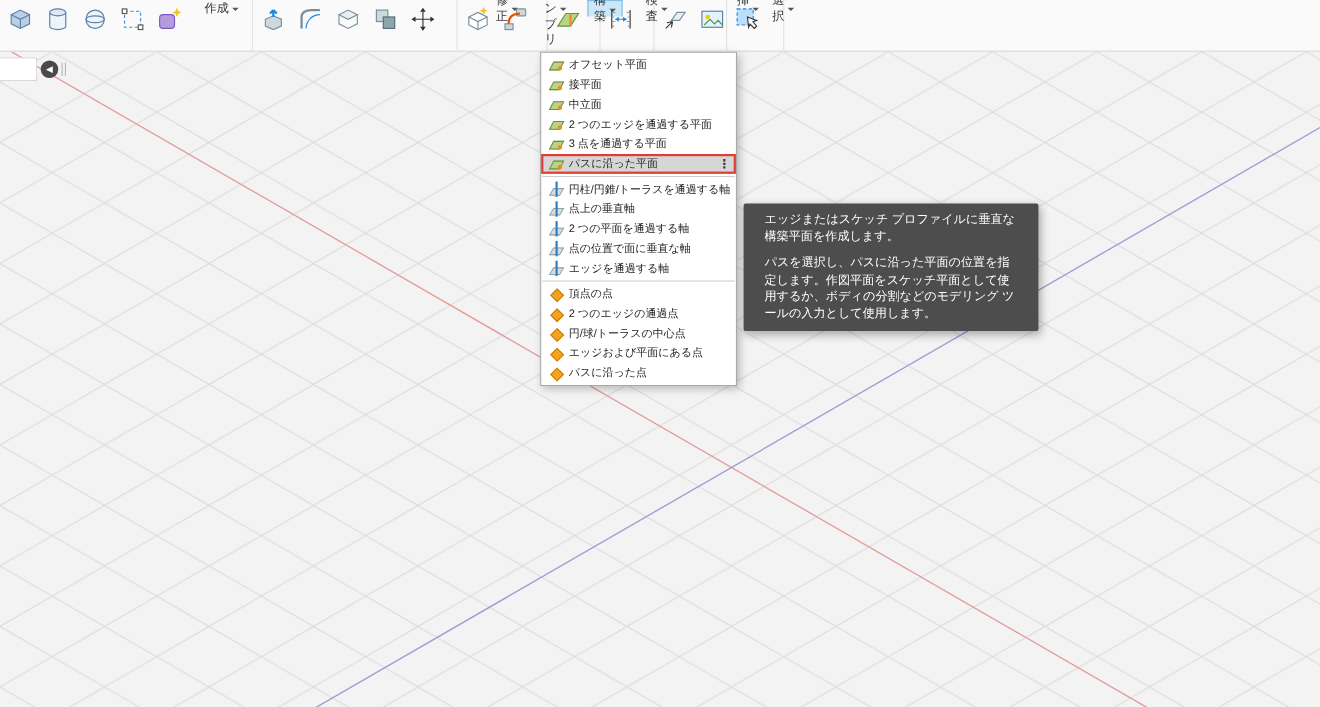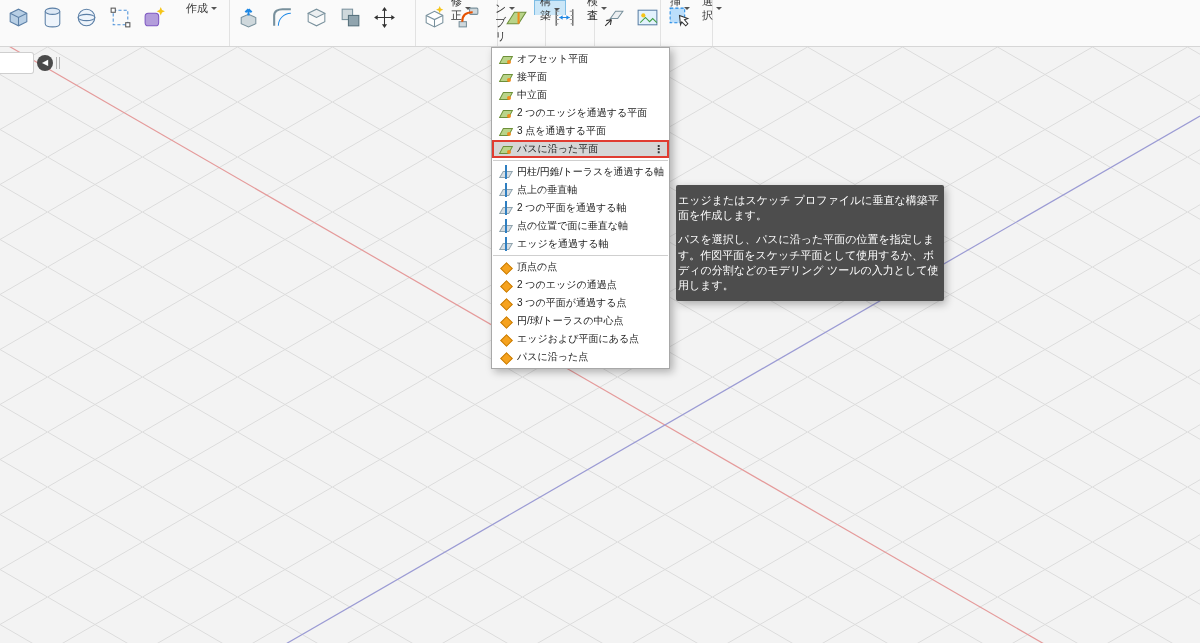--- a/index.html
+++ b/index.html
@@ -55,21 +55,21 @@
   .ic-plane::after{content:"";position:absolute;right:1px;bottom:2px;width:4px;height:4px;
     border-radius:50%;background:#f08c1e;}
   .ic-axis::before{content:"";position:absolute;left:3px;top:6px;width:8px;height:5px;
     background:#d7dee3;border:1px solid #8fa3ad;transform:skewX(-30deg);}
   .ic-axis::after{content:"";position:absolute;left:7px;top:0;width:2px;height:14px;background:#2f7fc1;}
   .ic-point::before{content:"";position:absolute;left:4px;top:4px;width:7px;height:7px;
     background:#f6a21d;border:1px solid #c87e0a;transform:rotate(45deg);}
 
   
   .tooltip{position:absolute;left:676px;top:185px;width:268px;background:#4d4d4d;color:#fff;
-    font-size:11px;line-height:1.38;padding:8px 2px;border-radius:2px;
+    font-size:11px;line-height:1.38;padding:8px 19px;border-radius:2px;
     box-shadow:2px 3px 8px rgba(0,0,0,.3);z-index:7;}
   .tooltip p + p{margin-top:9px;}
 </style>
 </head>
 <body>
 
 <div class="app">
 
   <div class="toolbar">
 
@@ -316,24 +316,20 @@
     <div class="mi">
       <span class="ic ic-point"></span>
       <span class="mi-label">頂点の点</span>
     </div>
     <div class="mi">
       <span class="ic ic-point"></span>
       <span class="mi-label">2 つのエッジの通過点</span>
     </div>
     <div class="mi">
       <span class="ic ic-point"></span>
-      <span class="mi-label">3 つの平面が通過する点</span>
-    </div>
-    <div class="mi">
-      <span class="ic ic-point"></span>
       <span class="mi-label">円/球/トーラスの中心点</span>
     </div>
     <div class="mi">
       <span class="ic ic-point"></span>
       <span class="mi-label">エッジおよび平面にある点</span>
     </div>
     <div class="mi">
       <span class="ic ic-point"></span>
       <span class="mi-label">パスに沿った点</span>
     </div>

